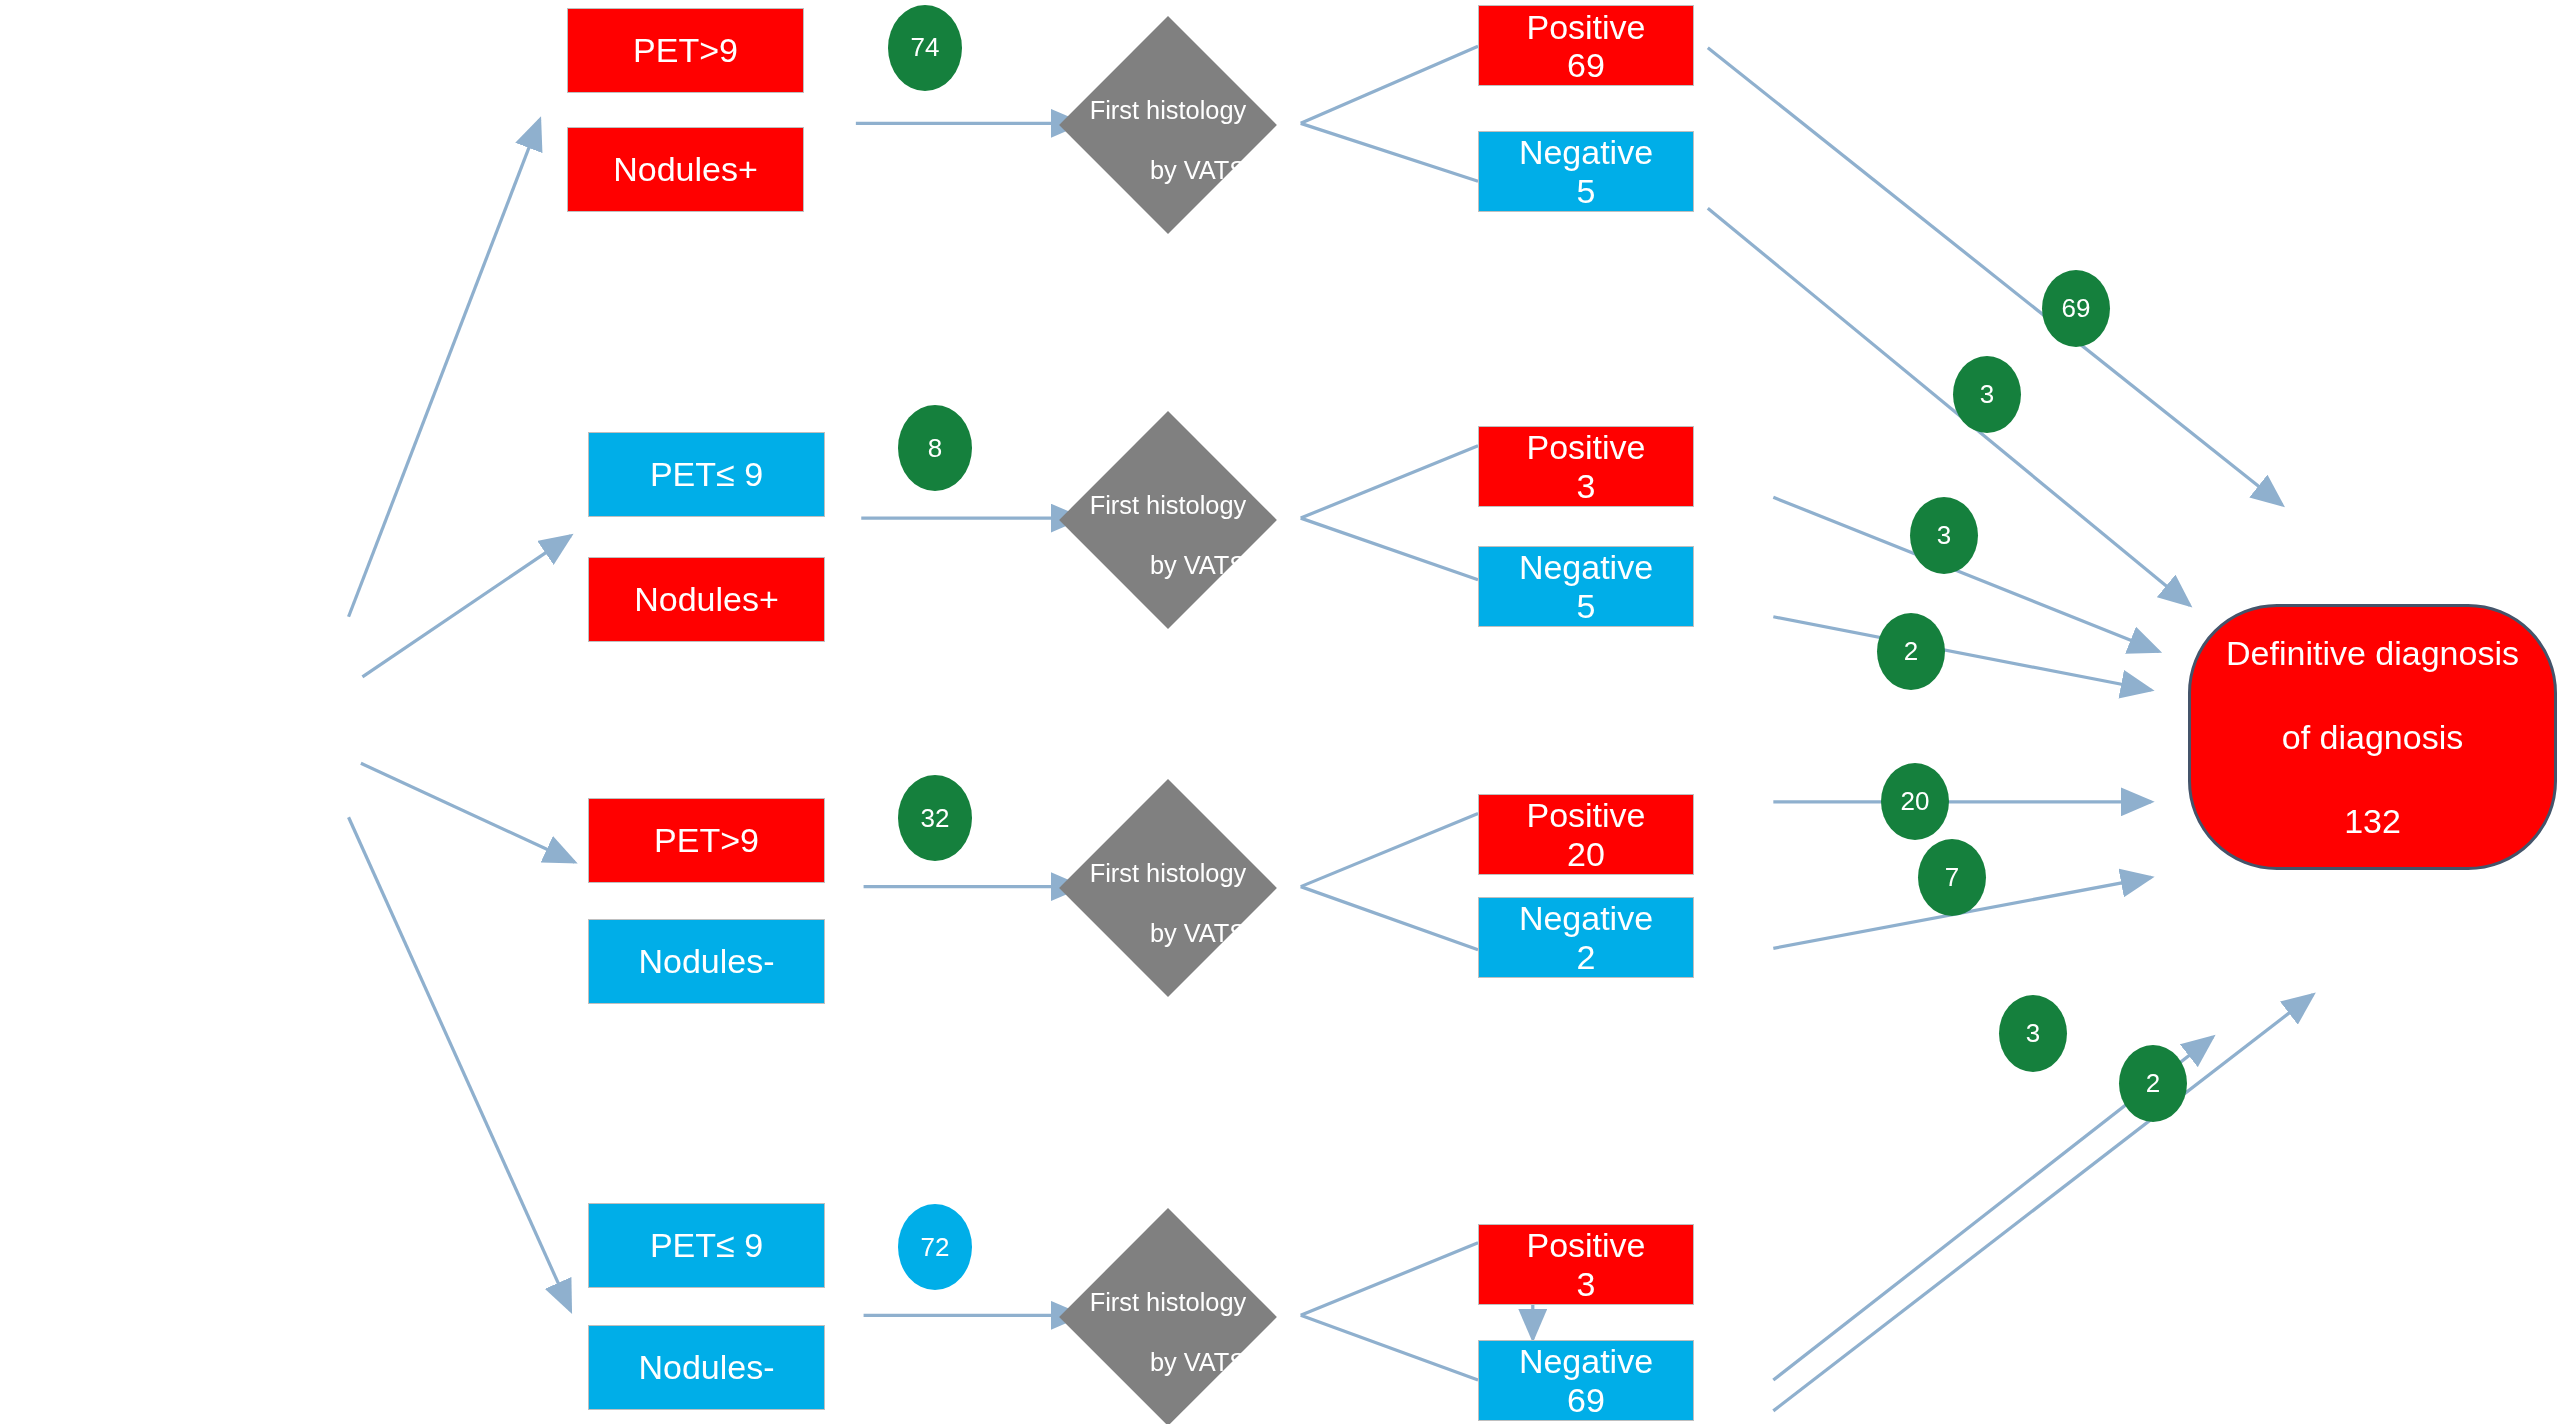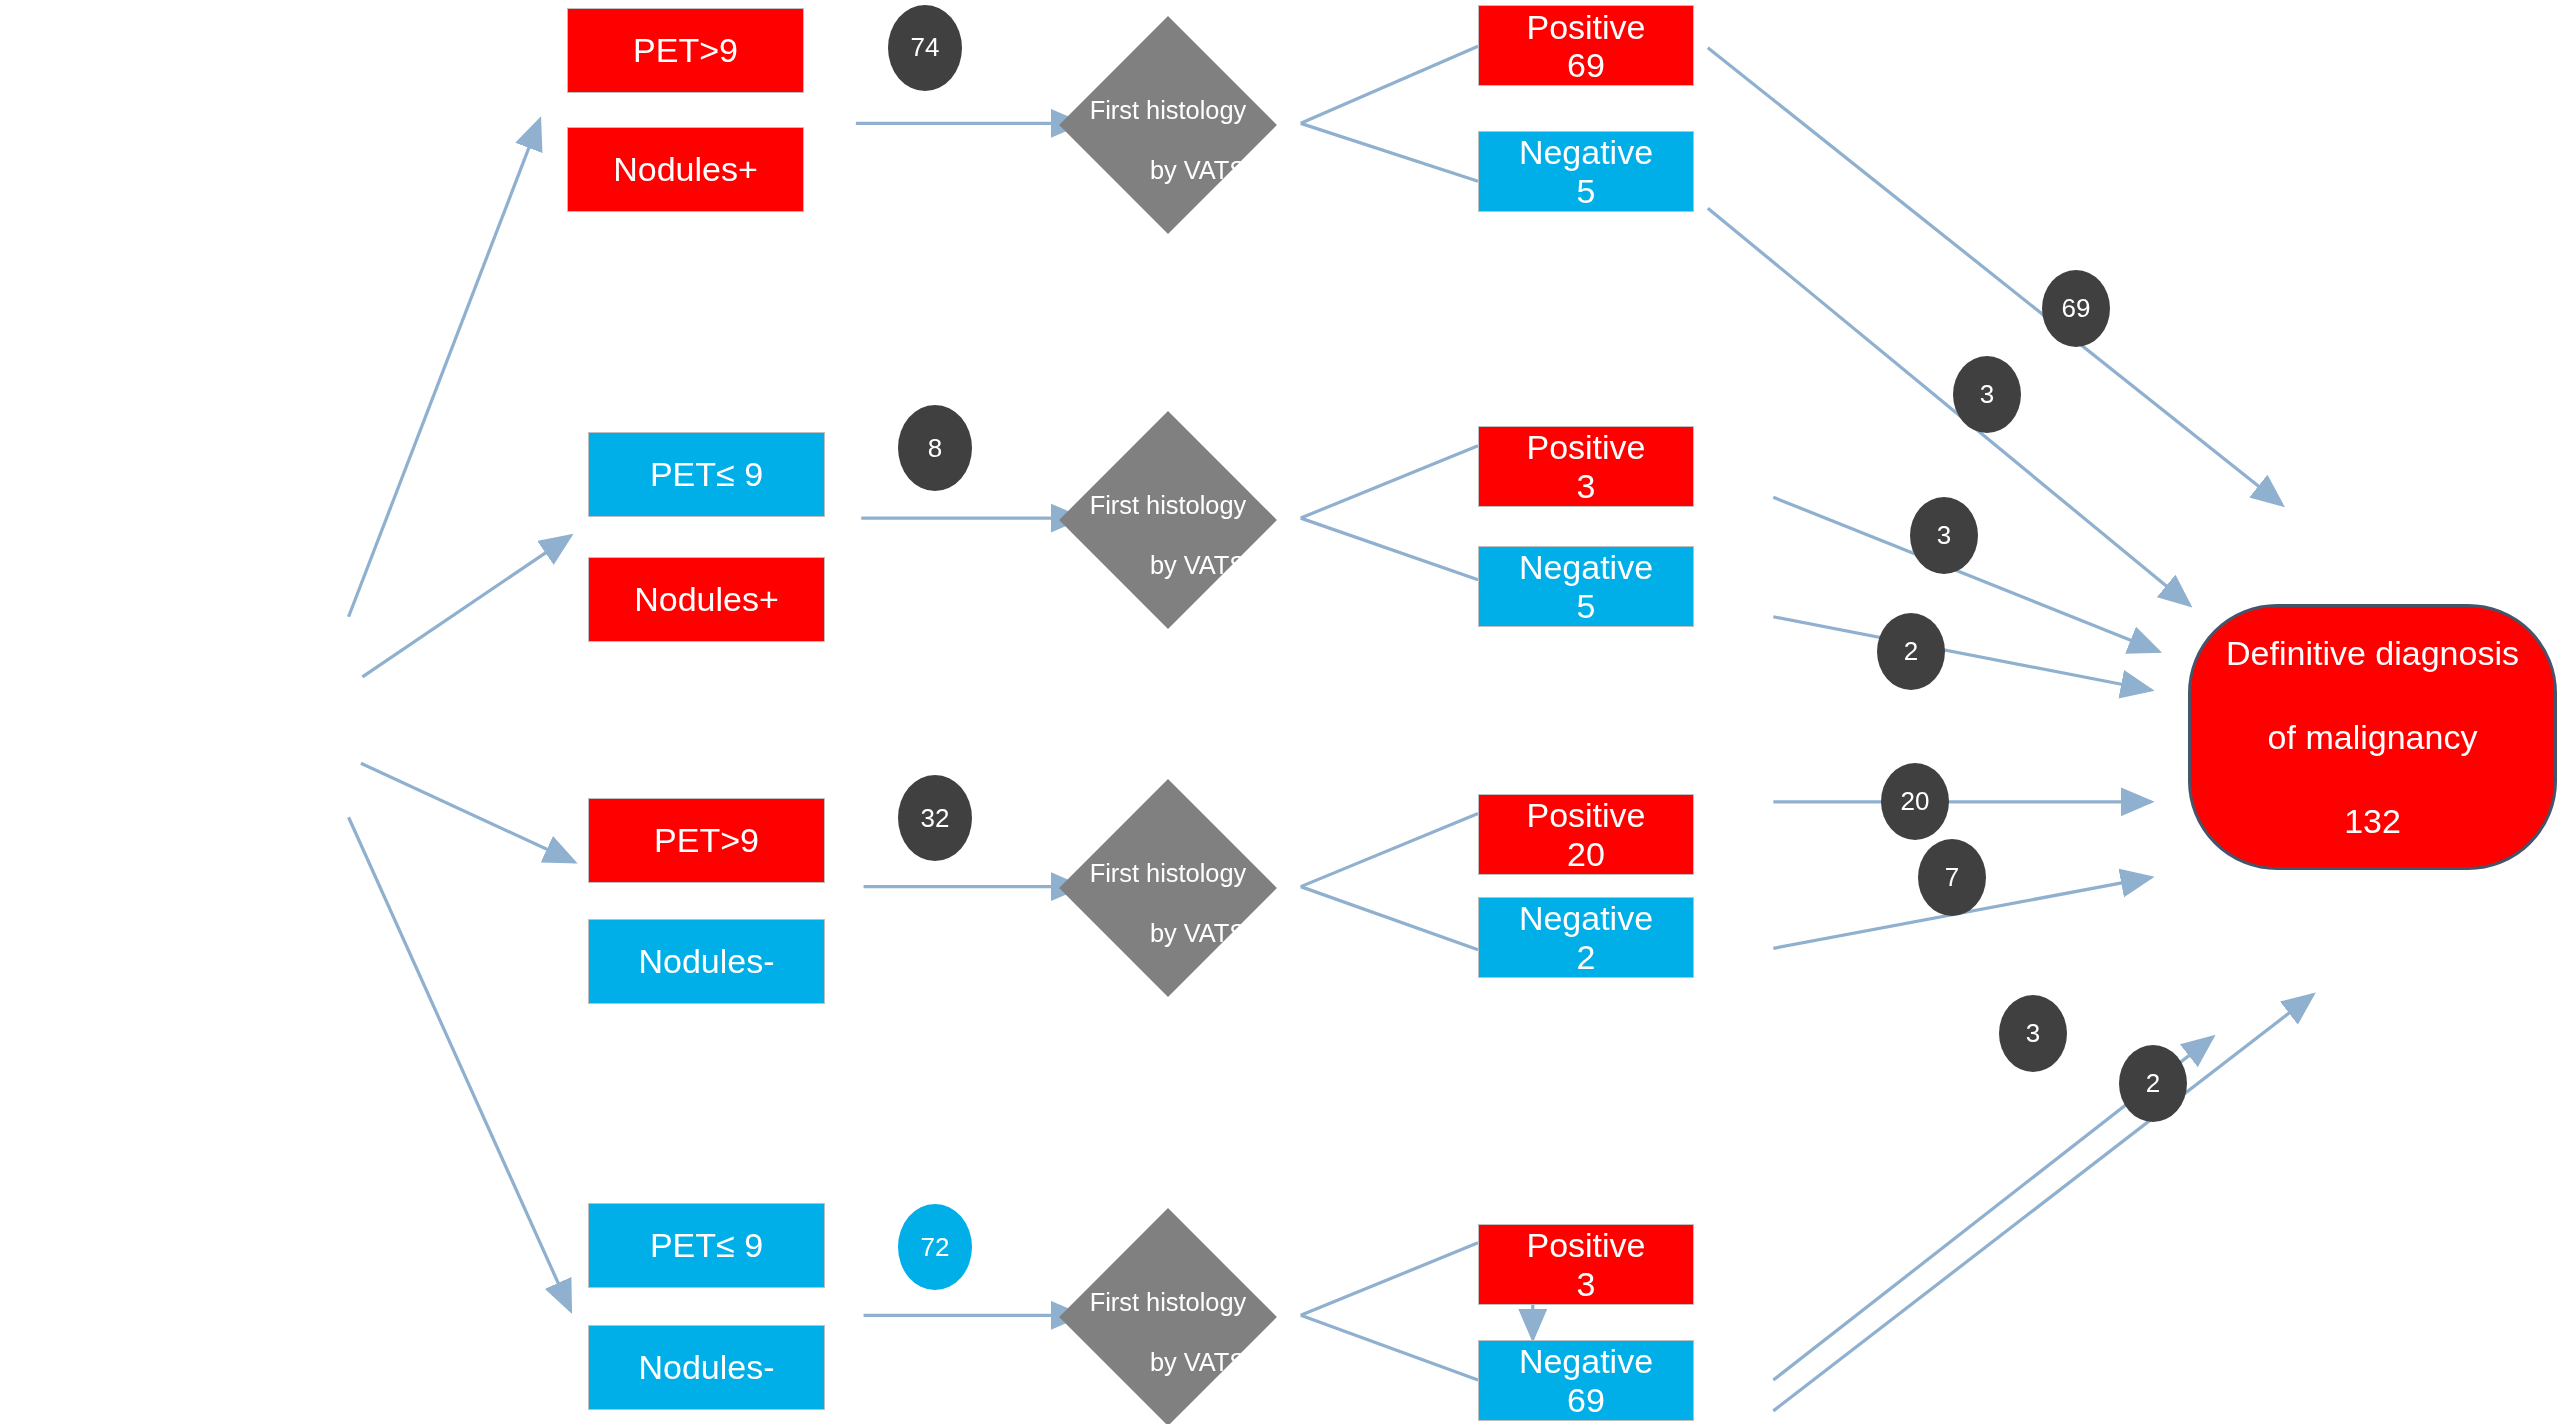--- a/index.html
+++ b/index.html
@@ -81,21 +81,21 @@
   }
   .bubble {
     position: absolute;
     display: flex;
     align-items: center;
     justify-content: center;
     border-radius: 50%;
     color: #ffffff;
     font-size: 26px;
   }
-  .bubble.red  { background: #404040; }
+  .bubble.red  { background: #15803d; }
   .bubble.blue { background: #00AEE8; }
   .lbl-main { font-size: 34px; }
   .lbl-sub  { font-size: 34px; text-align: right; }
   .big-text { font-size: 40px; }
   .mid-text { font-size: 34px; }
 </style>
 </head>
 <body>
 
 <div id="canvas">
@@ -283,18 +283,18 @@
   </div>
   <div class="bubble red" style="left:1999px; top:995px; width:68px; height:77px;">
     <span>3</span>
   </div>
   <div class="bubble red" style="left:2119px; top:1045px; width:68px; height:77px;">
     <span>2</span>
   </div>
 
   <div class="node capsule-red mid-text" style="left:2188px; top:604px; width:369px; height:266px;gap:46px;">
     <span>Definitive diagnosis</span>
-    <span>of malignancy</span>
+    <span>of diagnosis</span>
     <span>132</span>
   </div>
 
 </div>
 
 
 </body></html>

